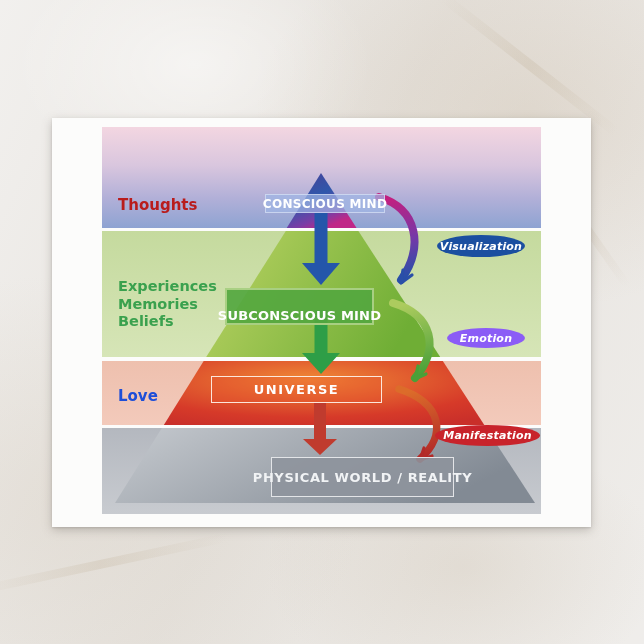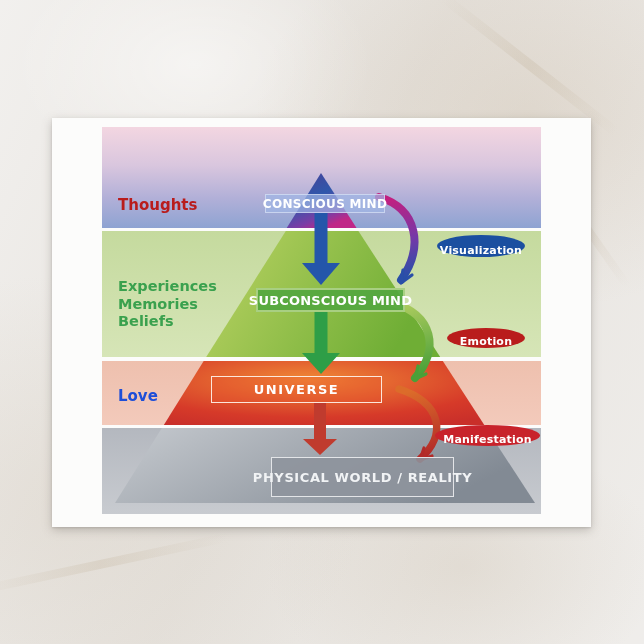--- a/index.html
+++ b/index.html
@@ -41,32 +41,32 @@
   .side-label { position:absolute; left:16px; font-weight:bold; font-size:15px; }
   .side-label.thoughts { top:69px; }
   .side-label.beliefs-block { top:151px; font-size:14.5px; line-height:17.5px; }
   .side-label.love { top:260px; }
 
   .level-box { position:absolute; display:flex; align-items:center; justify-content:center;
     color:#fff; font-weight:bold; box-sizing:border-box; white-space:nowrap; }
   .level-box.conscious { left:163px; top:67px; width:120px; height:19px;
     background:rgba(160,182,228,0.72); border:1px solid rgba(235,240,252,0.55);
     font-size:12px; letter-spacing:0.3px; }
-  .level-box.subconscious { left:154px; top:161px; width:149px; height:24px;
+  .level-box.subconscious { left:123px; top:161px; width:149px; height:37px;
     background:rgba(84,167,63,0.92); border:2px solid rgba(182,214,142,0.85);
-    font-size:13px; letter-spacing:0.2px; }
+    font-size:13px; letter-spacing:0.2px;align-items:flex-end; }
   .level-box.universe { left:109px; top:249px; width:171px; height:27px;
     background:rgba(233,84,48,0.30); border:1.5px solid rgba(255,246,240,0.9);
     font-size:13px; letter-spacing:1.5px; }
   .level-box.physical { left:123px; top:330px; width:183px; height:40px;
     background:rgba(141,147,156,0.88); border:1px solid rgba(236,237,240,0.9);
     font-size:13px; letter-spacing:0.6px; color:#f1f3f5;margin-left:46px; }
 
-  .oval { position:absolute; border-radius:50%; display:flex; align-items:flex-end; justify-content:center;
-    color:#fff; font-weight:bold; font-size:11px; letter-spacing:0.2px; }
+  .oval { position:absolute; border-radius:50%; display:flex; align-items:center; justify-content:center;
+    color:#fff; font-weight:bold; font-size:11px; letter-spacing:0.2px;font-style:italic; }
   .oval.visualization { left:335px; top:108px; width:88px; height:22px; }
   .oval.emotion { left:345px; top:201px; width:78px; height:20px; }
   .oval.manifestation { left:333px; top:298px; width:105px; height:21px; }
 </style>
 </head>
 <body>
 
 <div class="scene">
   <div class="marble"></div>
   <div class="vein v1"></div>
@@ -169,21 +169,21 @@
       <div class="level-box universe">
         <span>UNIVERSE</span>
       </div>
       <div class="level-box physical">
         <span>PHYSICAL WORLD / REALITY</span>
       </div>
 
       <div class="oval visualization" style="background-color: rgb(27, 79, 160);">
         <span>Visualization</span>
       </div>
-      <div class="oval emotion" style="background-color: #b91c1c;">
+      <div class="oval emotion" style="background-color: #8b5cf6;">
         <span>Emotion</span>
       </div>
       <div class="oval manifestation" style="background-color: rgb(200, 35, 43);">
         <span>Manifestation</span>
       </div>
 
     </div>
   </div>
 </div>
 

